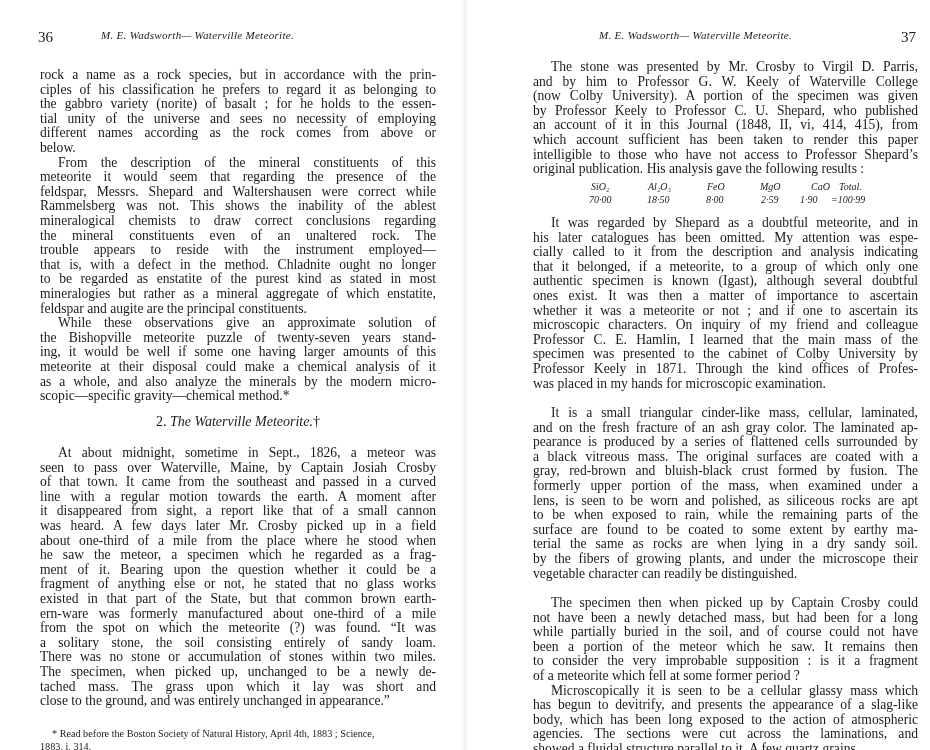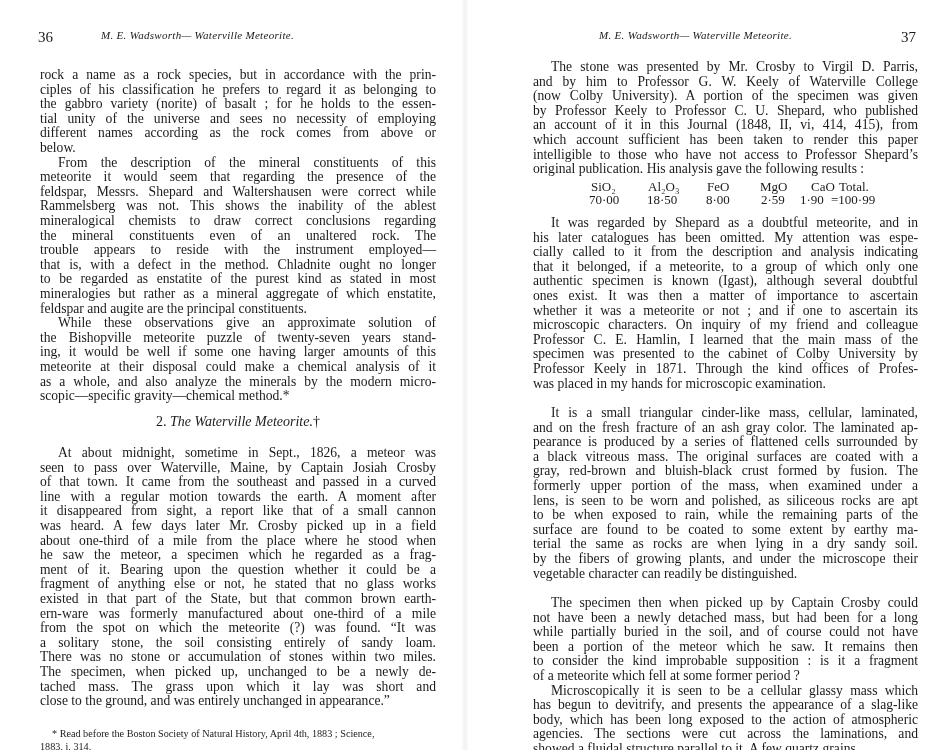--- a/index.html
+++ b/index.html
@@ -45,21 +45,21 @@
     .block { position: absolute; left: 0; right: 0; }
 
     .section-title {
       position: absolute; left: 0; right: 0; text-align: center;
       font-family: "Liberation Serif", serif; font-size: 14px;
     }
     .section-title .st-italic { font-style: italic; }
 
     .analysis {
       position: absolute; left: 0; right: 0;
-      font-family: "Liberation Serif", serif; font-size: 13px;
+      font-family: "Liberation Serif", serif; font-size: 10px; font-style: italic;
     }
     .analysis .row { position: relative; height: 13px; }
     .analysis .cell { position: absolute; top: 0; white-space: nowrap; }
 
     .footnotes {
       position: absolute; left: 0; right: 0;
       font-family: "Liberation Serif", serif; font-size: 10.2px; line-height: 12.5px;
     }
     .footnotes .fn { display: block; white-space: nowrap; }
     .footnotes .fn.indent { padding-left: 12px; }
@@ -203,21 +203,21 @@
         <span class="line">surface are found to be coated to some extent by earthy ma-</span>
         <span class="line">terial the same as rocks are when lying in a dry sandy soil.</span>
         <span class="line">by the fibers of growing plants, and under the microscope their</span>
         <span class="line last">vegetable character can readily be distinguished.</span>
       </div>
     <div class="block" style="top:536px;">
         <span class="line indent">The specimen then when picked up by Captain Crosby could</span>
         <span class="line">not have been a newly detached mass, but had been for a long</span>
         <span class="line">while partially buried in the soil, and of course could not have</span>
         <span class="line">been a portion of the meteor which he saw.  It remains then</span>
-        <span class="line">to consider the kind improbable supposition :  is it a fragment</span>
+        <span class="line">to consider the very improbable supposition :  is it a fragment</span>
         <span class="line last">of a meteorite which fell at some former period ?</span>
       </div>
     <div class="block" style="top:623.6px;">
         <span class="line indent">Microscopically it is seen to be a cellular glassy mass which</span>
         <span class="line">has begun to devitrify, and presents the appearance of a slag-like</span>
         <span class="line">body, which has been long exposed to the action of atmospheric</span>
         <span class="line">agencies.  The sections were cut across the laminations, and</span>
         <span class="line last">showed a fluidal structure parallel to it.  A few quartz grains</span>
       </div>
   </div>

